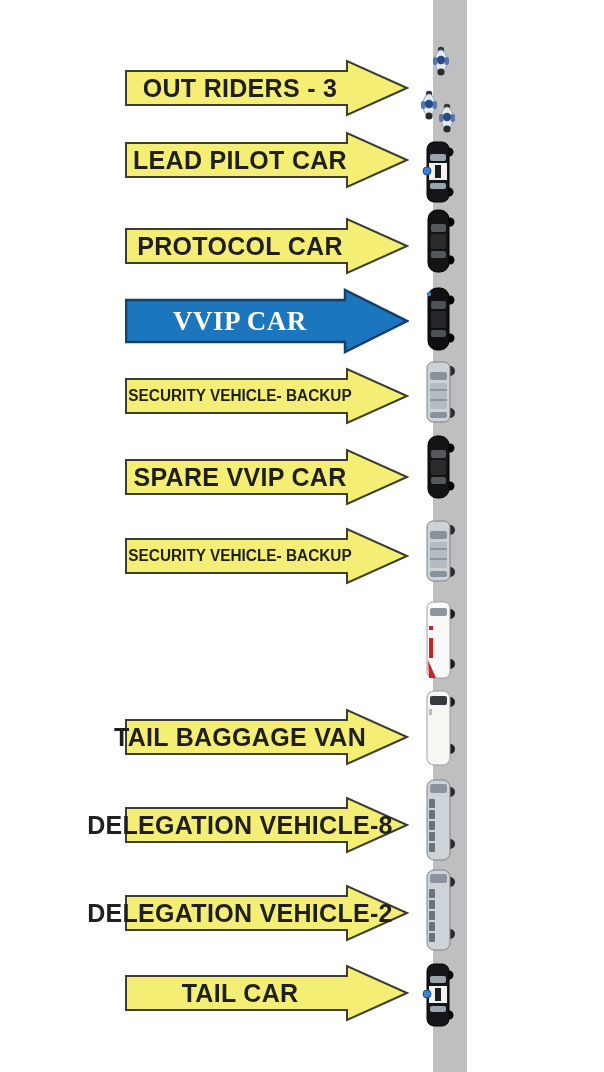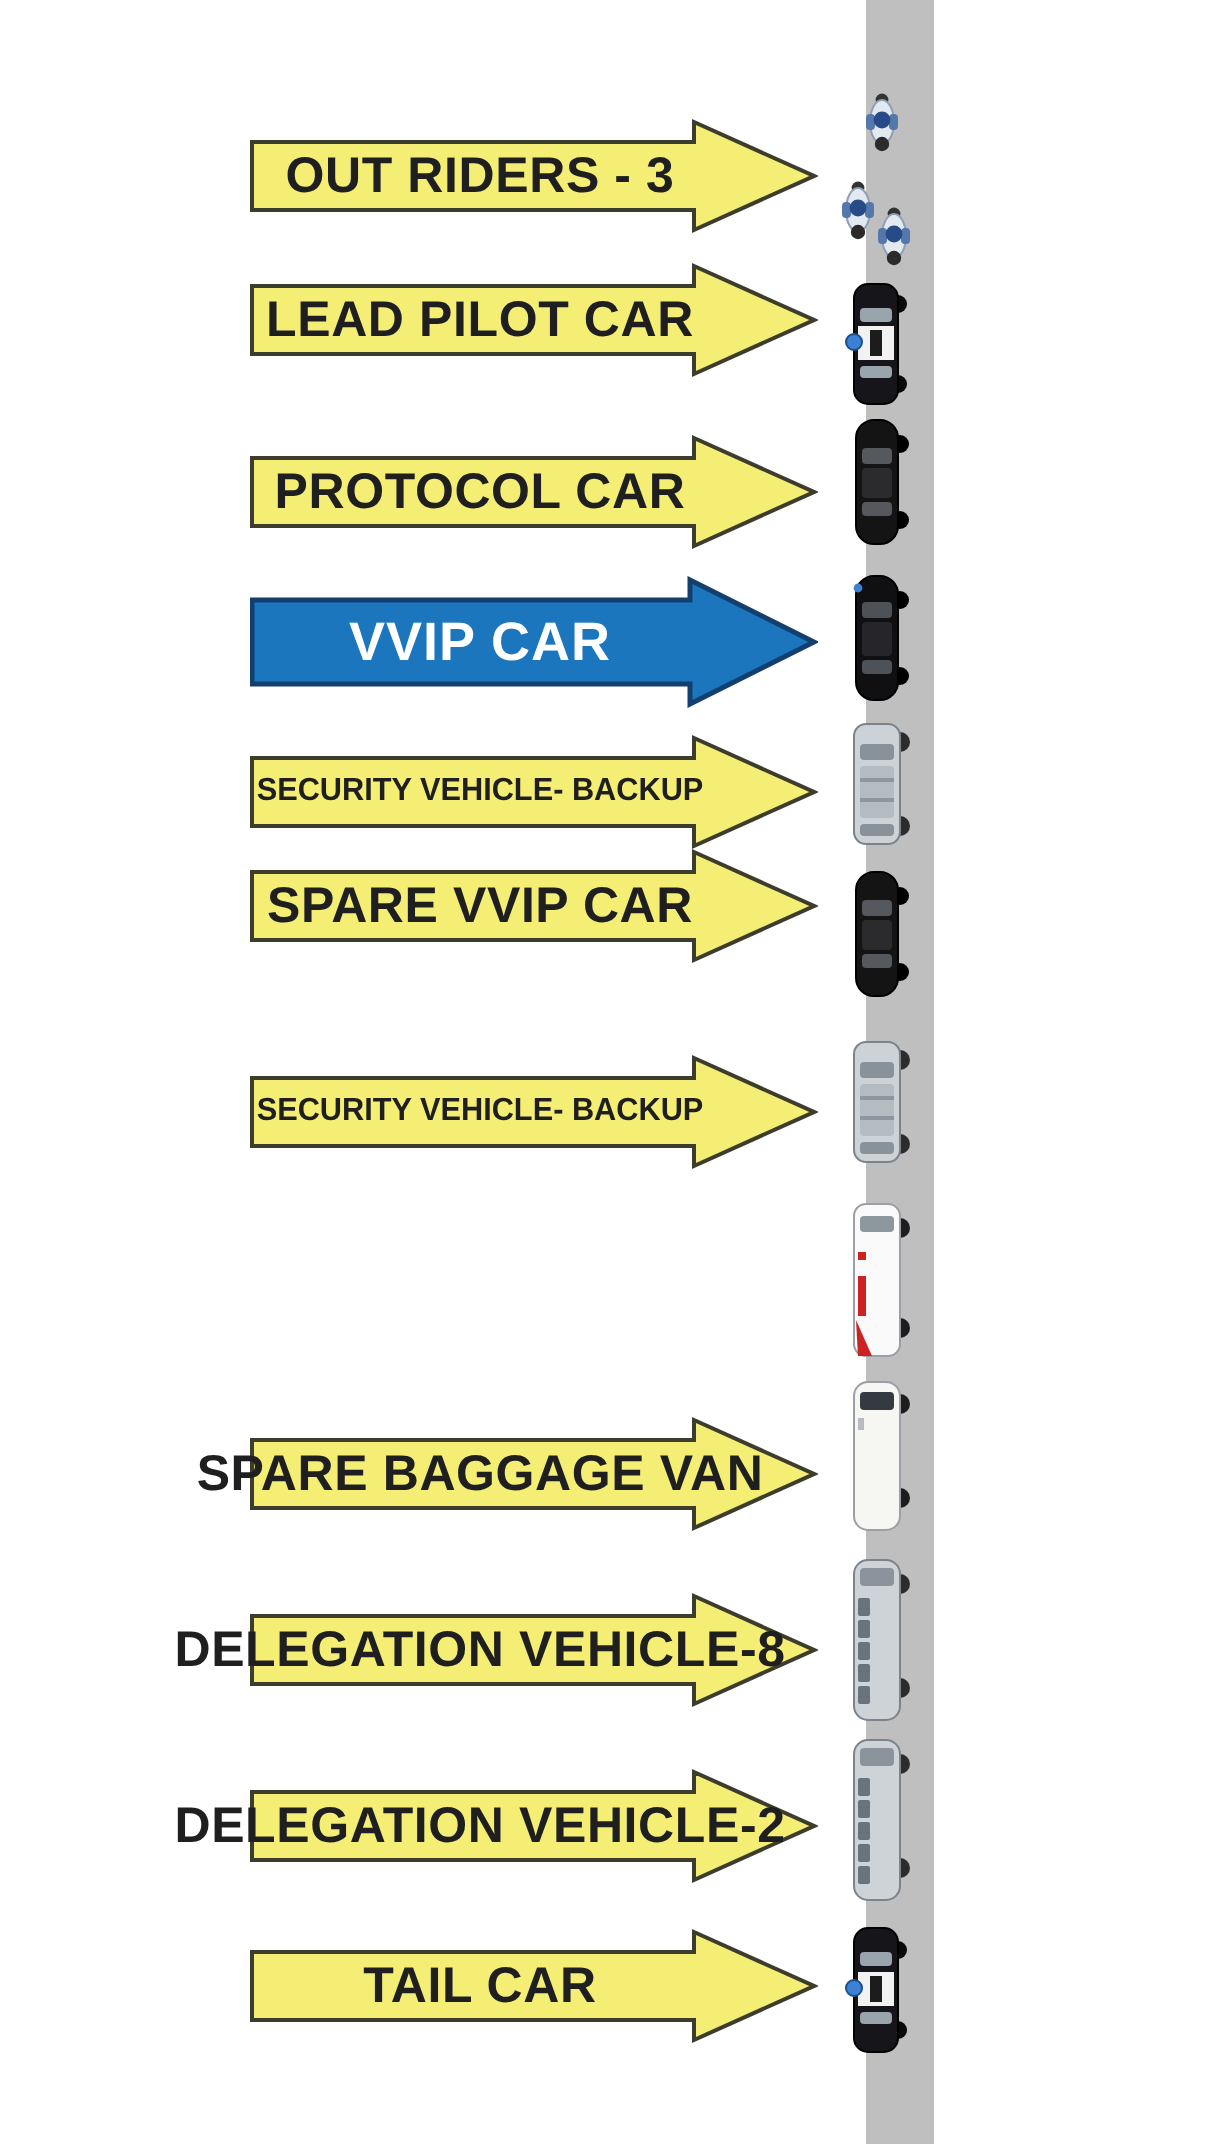--- a/index.html
+++ b/index.html
@@ -42,21 +42,21 @@
     font-size: 25px;
     letter-spacing: 0.3px;
     color: #1f1f1f;
     white-space: nowrap;
   }
   .arrow.long .lbl {
     font-size: 16px;
     transform: scaleX(0.96);
     letter-spacing: 0px;
   }
-  .arrow.vvip { height: 66px; }
+  .arrow.vvip { height: 66px; font-family: Liberation Serif, serif; }
   .arrow.vvip .lbl {
     color: #ffffff;
     font-size: 27px;
     letter-spacing: 0.5px;
   }
   .vehicle { position: absolute; }
   .vehicle svg { display: block; }
 </style>
 </head>
 <body>
@@ -93,40 +93,40 @@
     <span class="lbl">VVIP CAR</span>
   </div>
 
   <div class="arrow long" style="top:367px">
     <svg viewBox="0 0 284 58" width="284" height="58">
       <polygon points="1,12 222,12 222,2 282,29 222,56 222,46 1,46" fill="#f5ee75" stroke="#3d3d2e" stroke-width="2"></polygon>
     </svg>
     <span class="lbl">SECURITY VEHICLE- BACKUP</span>
   </div>
 
-  <div class="arrow" style="top:424px">
+  <div class="arrow" style="top:448px">
     <svg viewBox="0 0 284 58" width="284" height="58">
       <polygon points="1,12 222,12 222,2 282,29 222,56 222,46 1,46" fill="#f5ee75" stroke="#3d3d2e" stroke-width="2"></polygon>
     </svg>
     <span class="lbl">SPARE VVIP CAR</span>
   </div>
 
   <div class="arrow long" style="top:527px">
     <svg viewBox="0 0 284 58" width="284" height="58">
       <polygon points="1,12 222,12 222,2 282,29 222,56 222,46 1,46" fill="#f5ee75" stroke="#3d3d2e" stroke-width="2"></polygon>
     </svg>
     <span class="lbl">SECURITY VEHICLE- BACKUP</span>
   </div>
 
 
   <div class="arrow" style="top:708px">
     <svg viewBox="0 0 284 58" width="284" height="58">
       <polygon points="1,12 222,12 222,2 282,29 222,56 222,46 1,46" fill="#f5ee75" stroke="#3d3d2e" stroke-width="2"></polygon>
     </svg>
-    <span class="lbl">SPARE BAGGAGE VAN</span>
+    <span class="lbl">TAIL BAGGAGE VAN</span>
   </div>
 
   <div class="arrow" style="top:796px">
     <svg viewBox="0 0 284 58" width="284" height="58">
       <polygon points="1,12 222,12 222,2 282,29 222,56 222,46 1,46" fill="#f5ee75" stroke="#3d3d2e" stroke-width="2"></polygon>
     </svg>
     <span class="lbl">DELEGATION VEHICLE-8</span>
   </div>
 
   <div class="arrow" style="top:884px">

